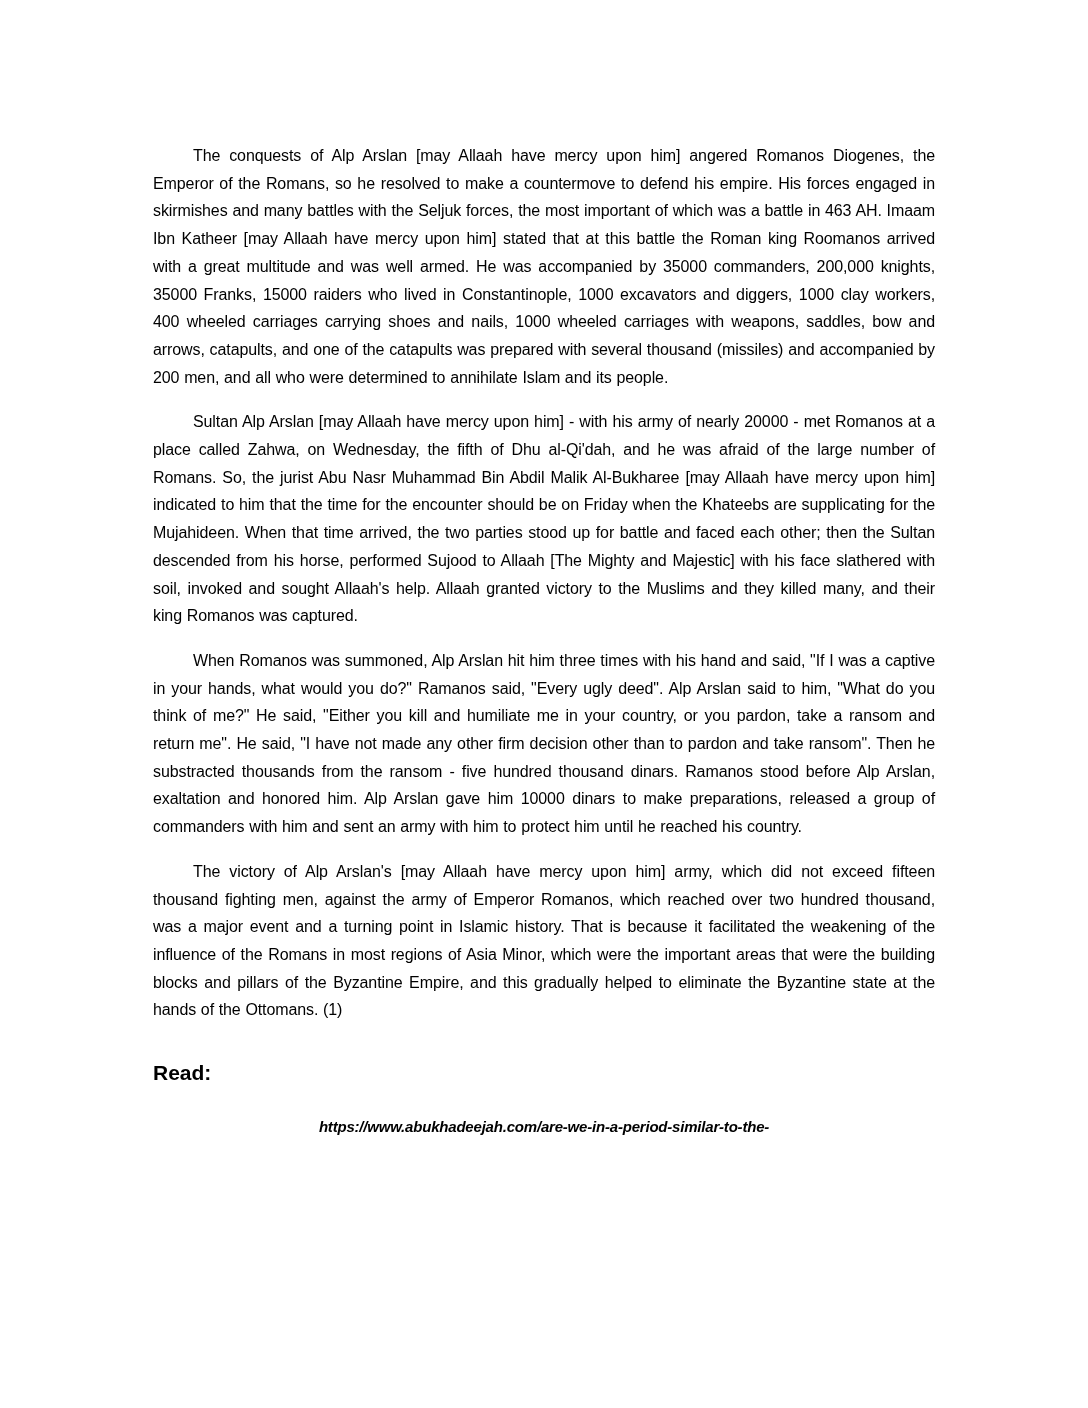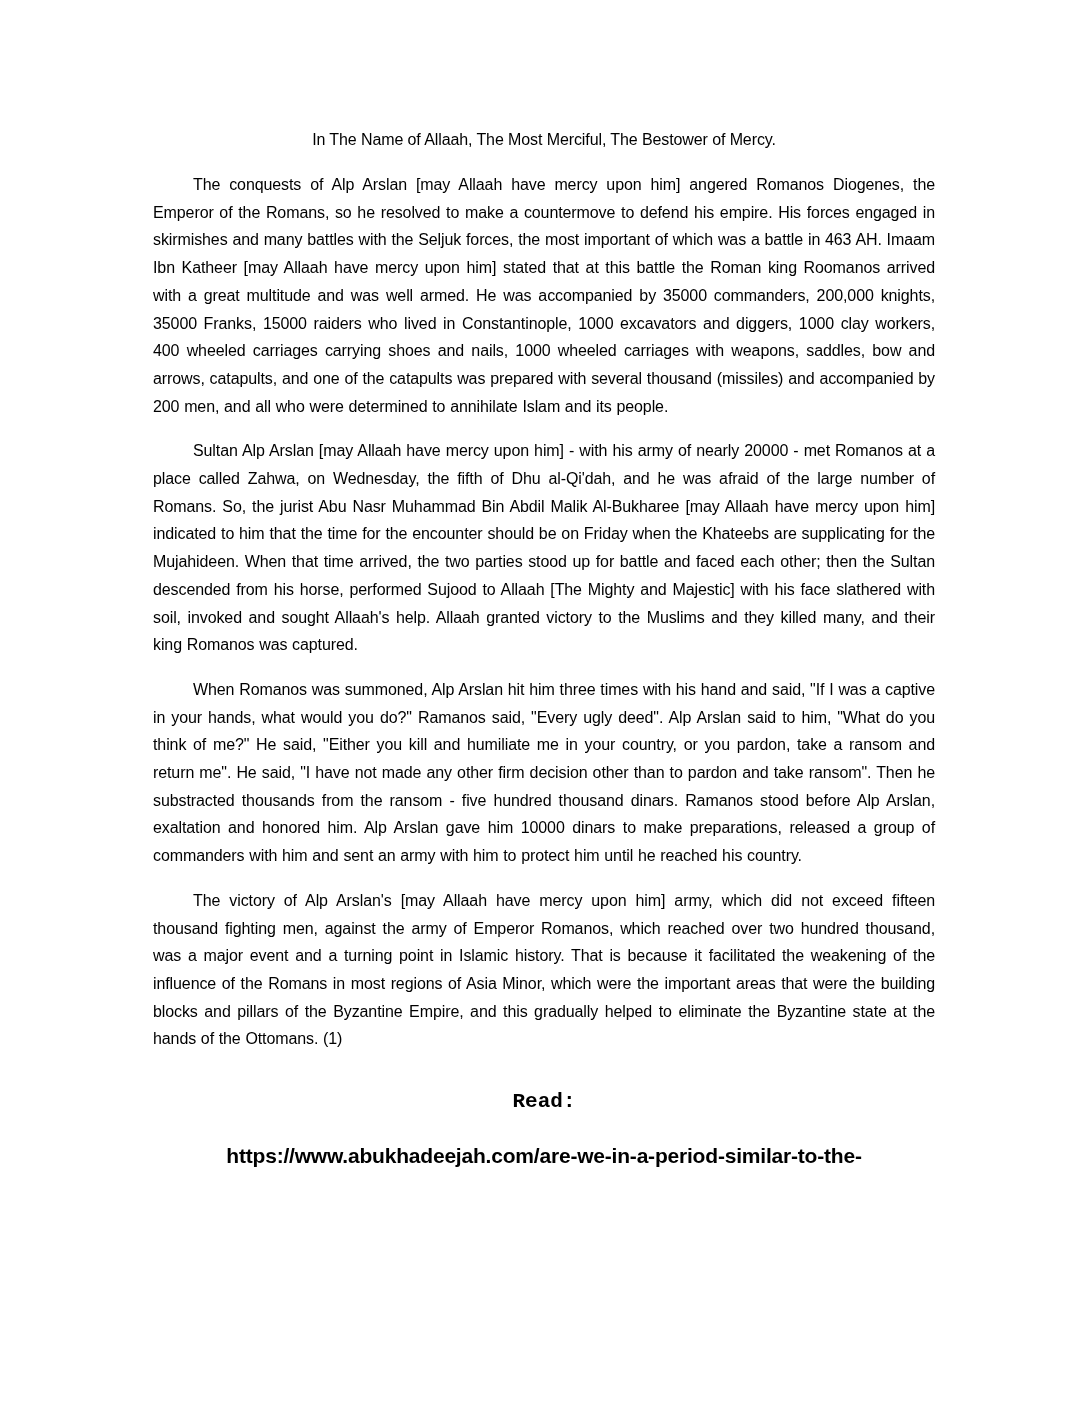--- a/index.html
+++ b/index.html
@@ -29,45 +29,43 @@
   .body-par {
     text-align: justify;
     text-indent: 40px;
     font-size: 16px;
     line-height: 27.7px;
     margin: 16px 0 17px 0;
     letter-spacing: -0.1px;
     word-spacing: 0.4px;
   }
   .read-heading {
-    text-align: center;
     font-weight: bold;
     font-size: 21px;
     line-height: 26px;
     margin: 36px 0 0 0;
-    font-family: Liberation Mono, monospace;
   }
   .link-line {
     text-align: center;
     font-weight: bold;
-    font-size: 21px;
+    font-size: 15px;
     line-height: 26px;
     margin: 28px 0 0 0;
     color: #000000;
     text-decoration: none;
     display: block;
     letter-spacing: -0.2px;
+    font-style: italic;
   }
 </style>
 </head>
 <body>
 
 <div class="page">
 
-  <p class="basmala">In The Name of Allaah, The Most Merciful, The Bestower of Mercy.</p>
 
   <p class="body-par">The conquests of Alp Arslan [may Allaah have mercy upon him] angered Romanos Diogenes, the Emperor of the Romans, so he resolved to make a countermove to defend his empire. His forces engaged in skirmishes and many battles with the Seljuk forces, the most important of which was a battle in 463 AH. Imaam Ibn Katheer [may Allaah have mercy upon him] stated that at this battle the Roman king Roomanos arrived with a great multitude and was well armed. He was accompanied by 35000 commanders, 200,000 knights, 35000 Franks, 15000 raiders who lived in Constantinople, 1000 excavators and diggers, 1000 clay workers, 400 wheeled carriages carrying shoes and nails, 1000 wheeled carriages with weapons, saddles, bow and arrows, catapults, and one of the catapults was prepared with several thousand (missiles) and accompanied by 200 men, and all who were determined to annihilate Islam and its people.</p>
 
   <p class="body-par">Sultan Alp Arslan [may Allaah have mercy upon him] - with his army of nearly 20000 - met Romanos at a place called Zahwa, on Wednesday, the fifth of Dhu al-Qi'dah, and he was afraid of the large number of Romans. So, the jurist Abu Nasr Muhammad Bin Abdil Malik Al-Bukharee [may Allaah have mercy upon him] indicated to him that the time for the encounter should be on Friday when the Khateebs are supplicating for the Mujahideen. When that time arrived, the two parties stood up for battle and faced each other; then the Sultan descended from his horse, performed Sujood to Allaah [The Mighty and Majestic] with his face slathered with soil, invoked and sought Allaah's help. Allaah granted victory to the Muslims and they killed many, and their king Romanos was captured.</p>
 
   <p class="body-par">When Romanos was summoned, Alp Arslan hit him three times with his hand and said, "If I was a captive in your hands, what would you do?" Ramanos said, "Every ugly deed". Alp Arslan said to him, "What do you think of me?" He said, "Either you kill and humiliate me in your country, or you pardon, take a ransom and return me". He said, "I have not made any other firm decision other than to pardon and take ransom". Then he substracted thousands from the ransom - five hundred thousand dinars. Ramanos stood before Alp Arslan, exaltation and honored him. Alp Arslan gave him 10000 dinars to make preparations, released a group of commanders with him and sent an army with him to protect him until he reached his country.</p>
 
   <p class="body-par">The victory of Alp Arslan's [may Allaah have mercy upon him] army, which did not exceed fifteen thousand fighting men, against the army of Emperor Romanos, which reached over two hundred thousand, was a major event and a turning point in Islamic history. That is because it facilitated the weakening of the influence of the Romans in most regions of Asia Minor, which were the important areas that were the building blocks and pillars of the Byzantine Empire, and this gradually helped to eliminate the Byzantine state at the hands of the Ottomans. (1)</p>
 
   <p class="read-heading">Read:</p>

